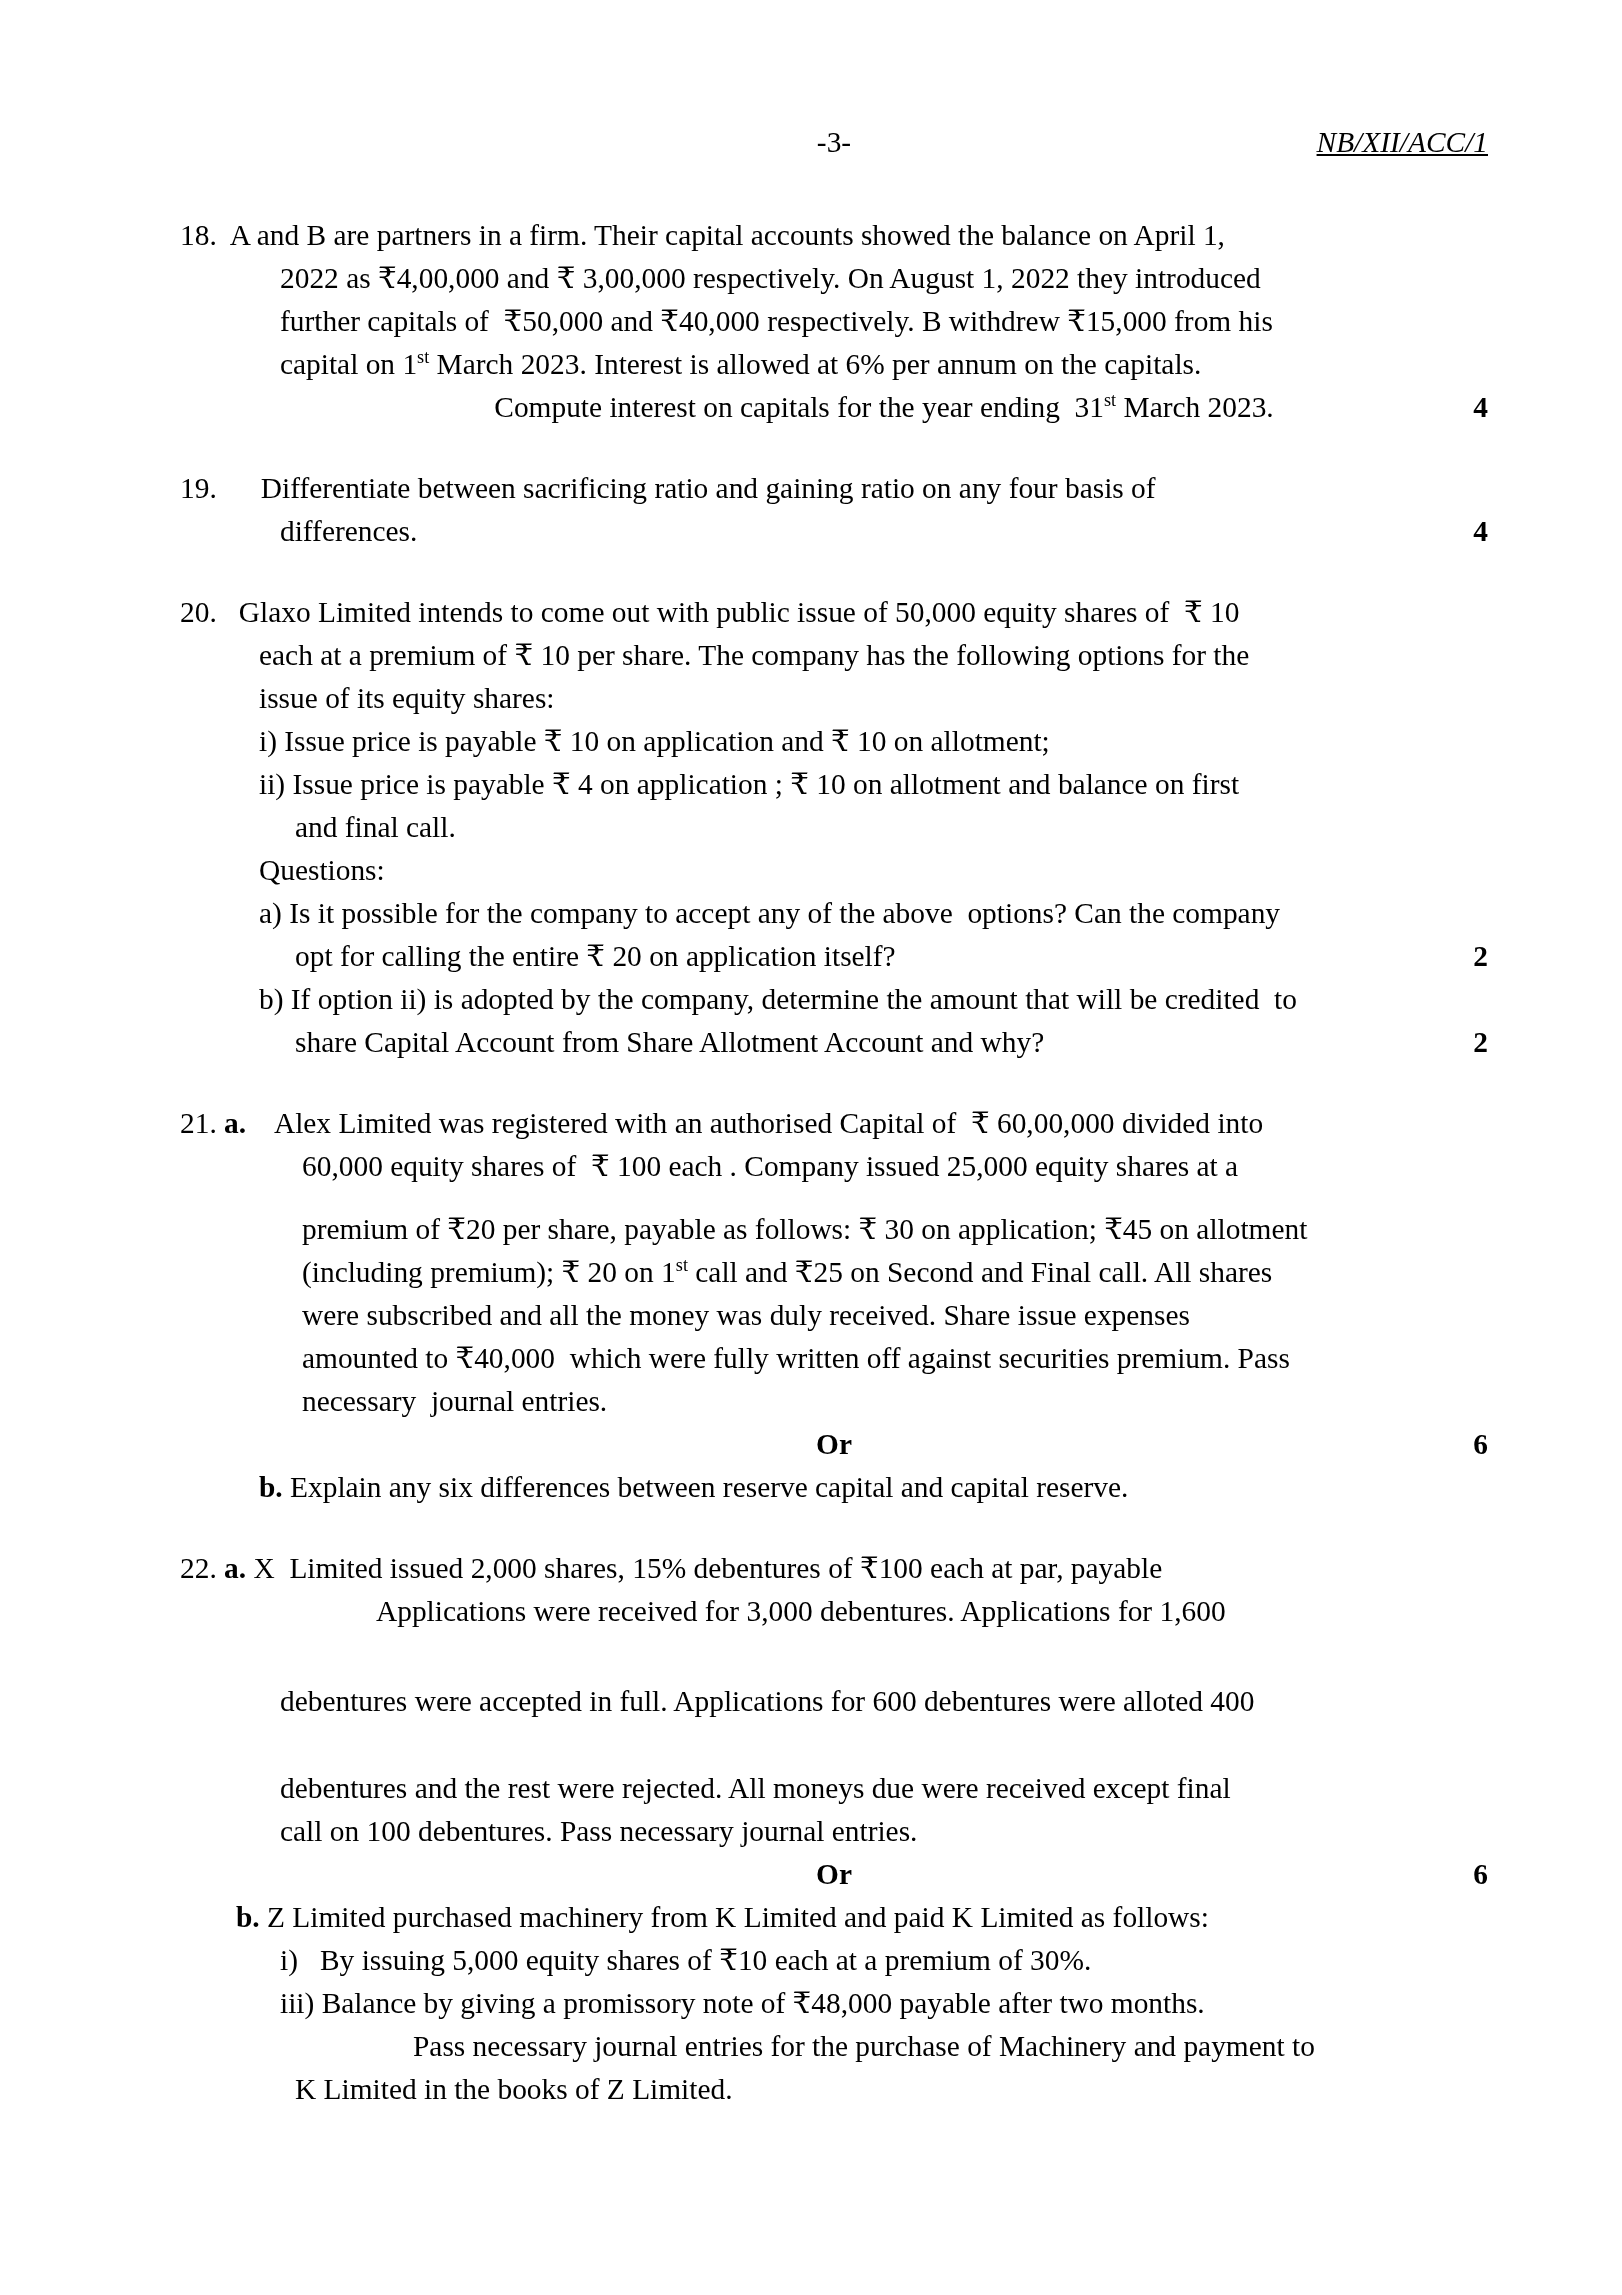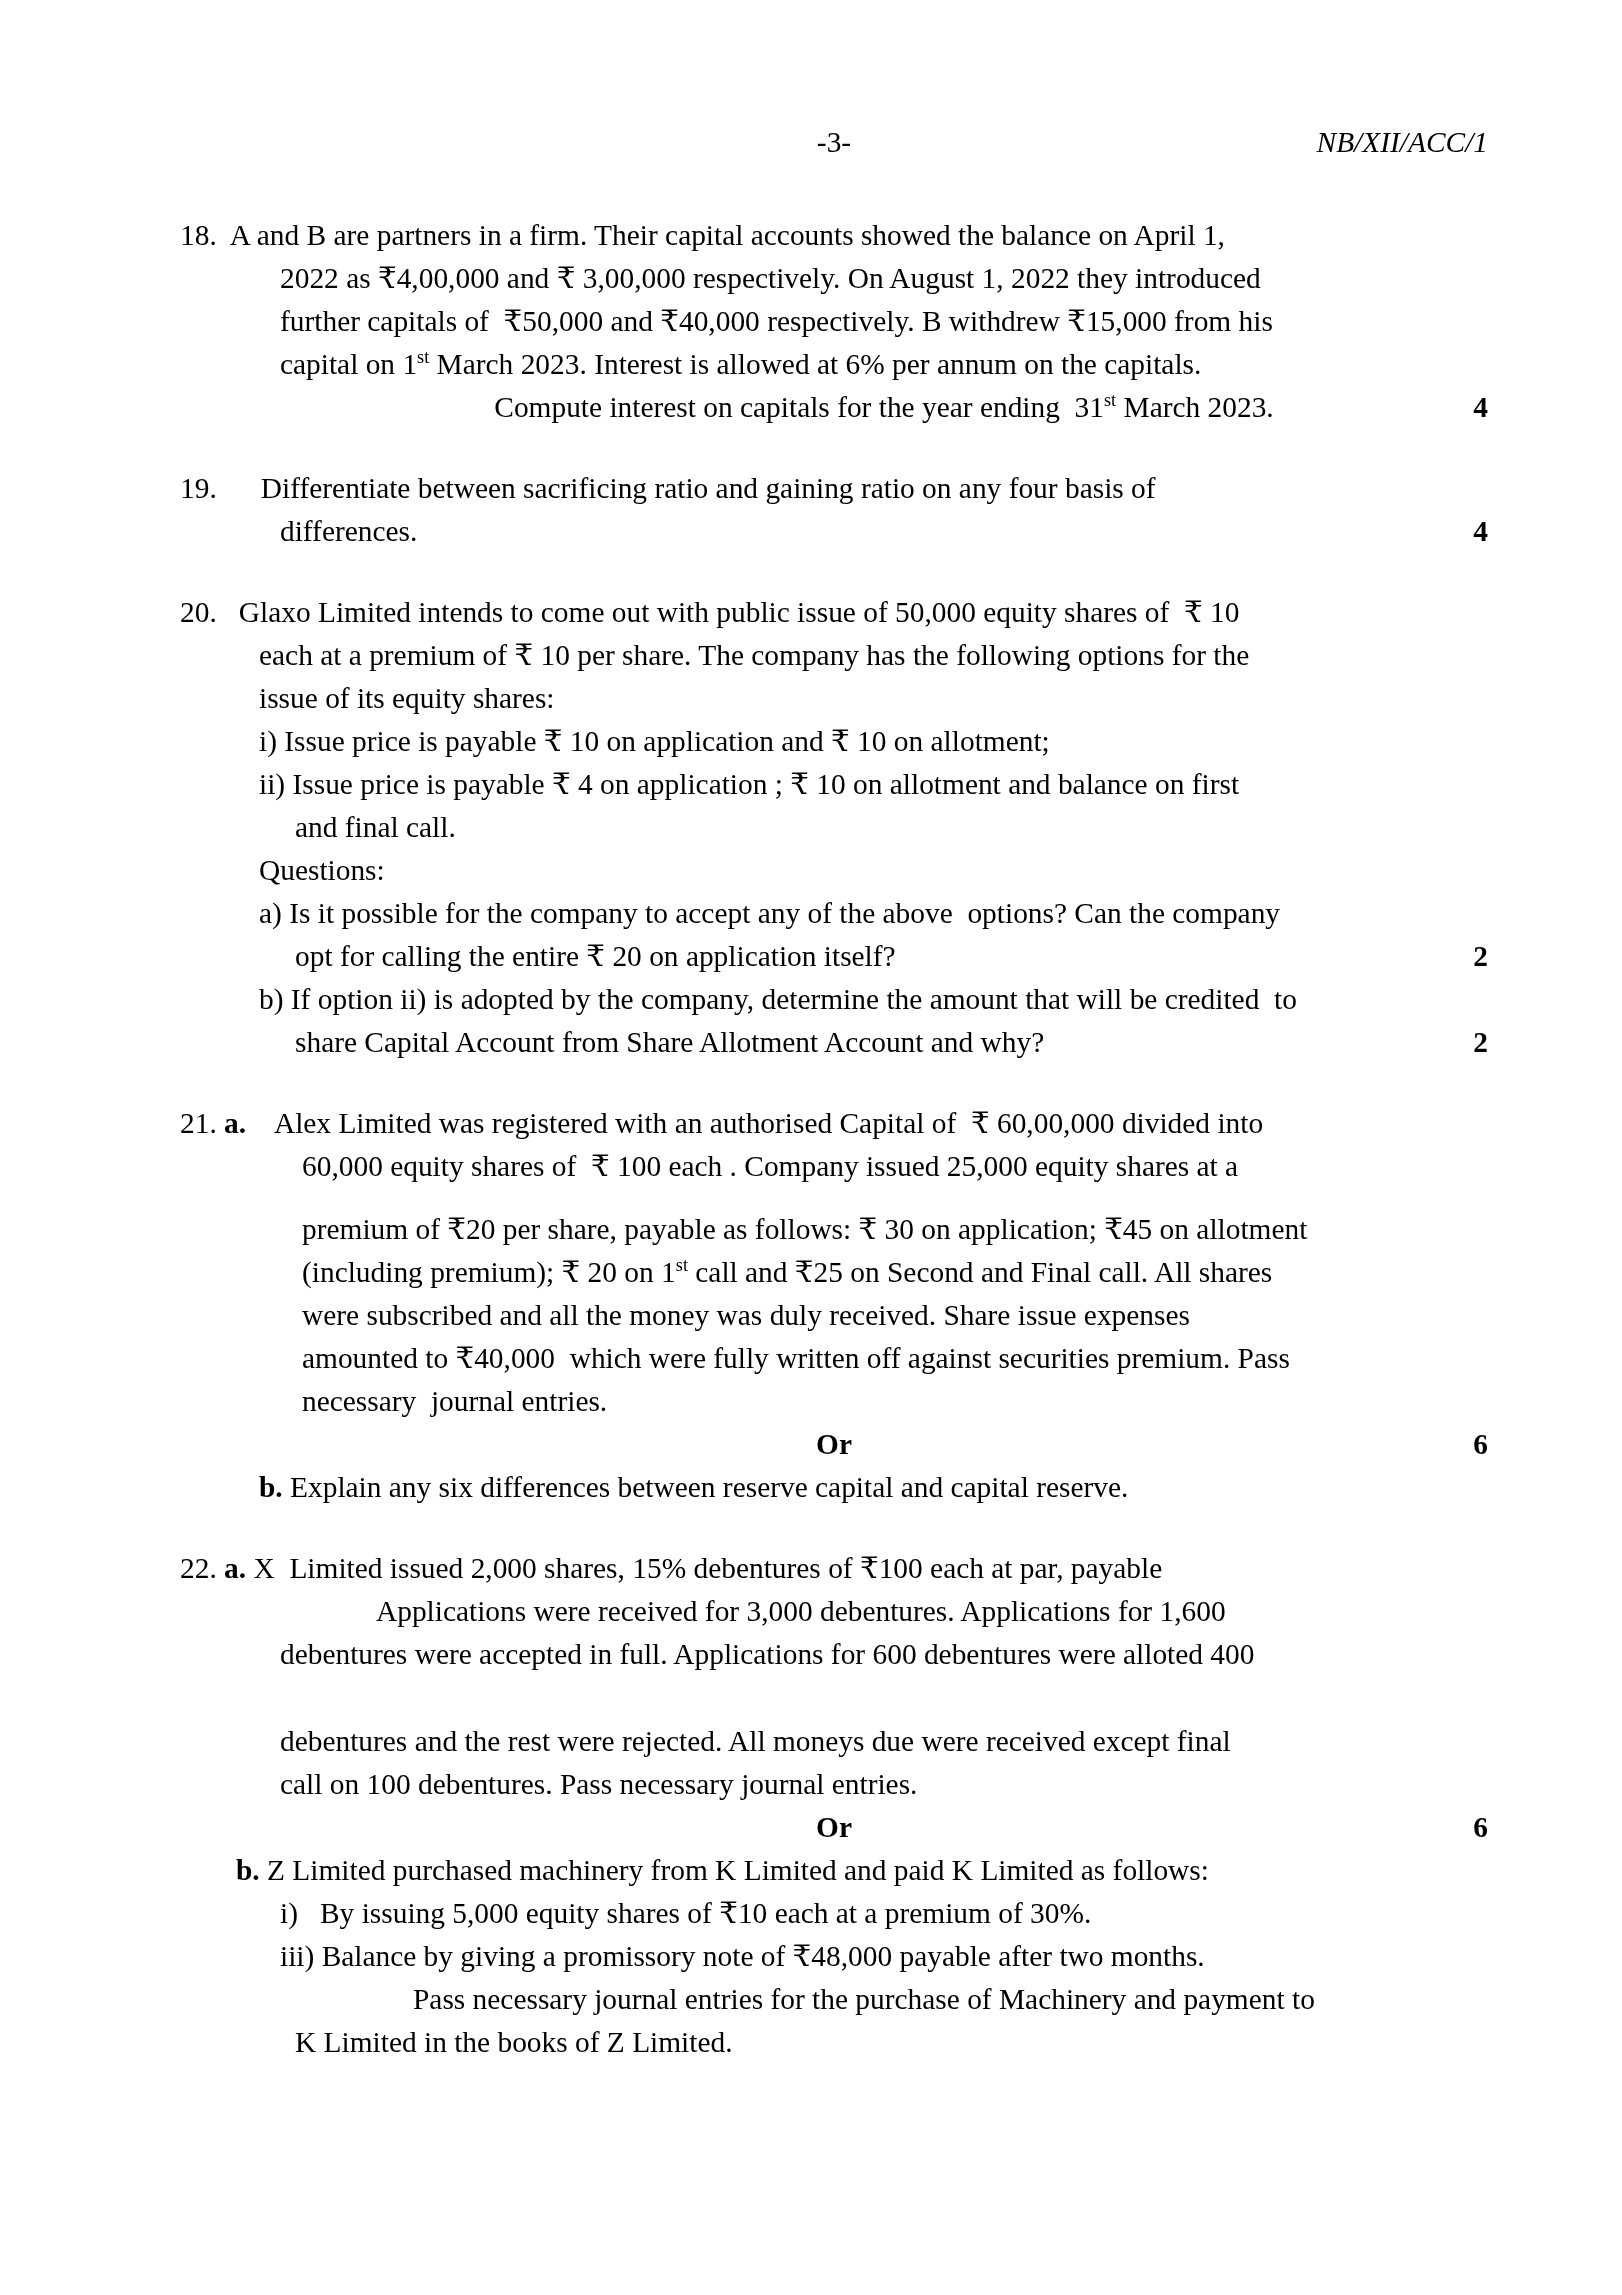--- a/index.html
+++ b/index.html
@@ -27,20 +27,21 @@
   .page-num {
     display: block;
     text-align: center;
     white-space: pre;
   }
   .doc-code {
     position: absolute;
     right: 0;
     top: 0;
     font-style: italic;
+    text-decoration: underline;
   }
   .question { margin-bottom: 38px; }
   .line {
     position: relative;
     line-height: 43px;
     white-space: pre-wrap;
     min-height: 43px;
   }
   .line.center { text-align: center; }
   .marks {
@@ -96,21 +97,21 @@
         <div class="line" style="padding-left: 122px;"><span>(including premium); ₹ 20 on 1</span><sup>st</sup><span> call and ₹25 on Second and Final call. All shares</span></div>
         <div class="line" style="padding-left: 122px;"><span>were subscribed and all the money was duly received. Share issue expenses</span></div>
         <div class="line" style="padding-left: 122px;"><span>amounted to ₹40,000  which were fully written off against securities premium. Pass</span></div>
         <div class="line" style="padding-left: 122px;"><span>necessary  journal entries.</span></div>
         <div class="line center"><span class="b">Or</span><span class="marks">6</span></div>
         <div class="line" style="padding-left: 79px;"><span class="b">b.</span><span> Explain any six differences between reserve capital and capital reserve.</span></div>
       </section>
       <section class="question">
         <div class="line"><span>22. </span><span class="b">a.</span><span> X  Limited issued 2,000 shares, 15% debentures of ₹100 each at par, payable</span></div>
         <div class="line" style="padding-left: 196px;"><span>Applications were received for 3,000 debentures. Applications for 1,600</span></div>
-        <div class="line" style="padding-left: 100px;"><span>debentures were accepted in full. Applications for 600 debentures were alloted 400</span></div>
+        <div class="line" style="padding-left: 100px; margin-top: 47px;"><span>debentures were accepted in full. Applications for 600 debentures were alloted 400</span></div>
         <div class="line" style="padding-left: 100px; margin-top: 44px;"><span>debentures and the rest were rejected. All moneys due were received except final</span></div>
         <div class="line" style="padding-left: 100px;"><span>call on 100 debentures. Pass necessary journal entries.</span></div>
         <div class="line center"><span class="b">Or</span><span class="marks">6</span></div>
         <div class="line" style="padding-left: 56px;"><span class="b">b.</span><span> Z Limited purchased machinery from K Limited and paid K Limited as follows:</span></div>
         <div class="line" style="padding-left: 100px;"><span>i)   By issuing 5,000 equity shares of ₹10 each at a premium of 30%.</span></div>
         <div class="line" style="padding-left: 100px;"><span>iii) Balance by giving a promissory note of ₹48,000 payable after two months.</span></div>
         <div class="line" style="padding-left: 233px;"><span>Pass necessary journal entries for the purchase of Machinery and payment to</span></div>
         <div class="line" style="padding-left: 115px;"><span>K Limited in the books of Z Limited.</span></div>
       </section>
     </main>

